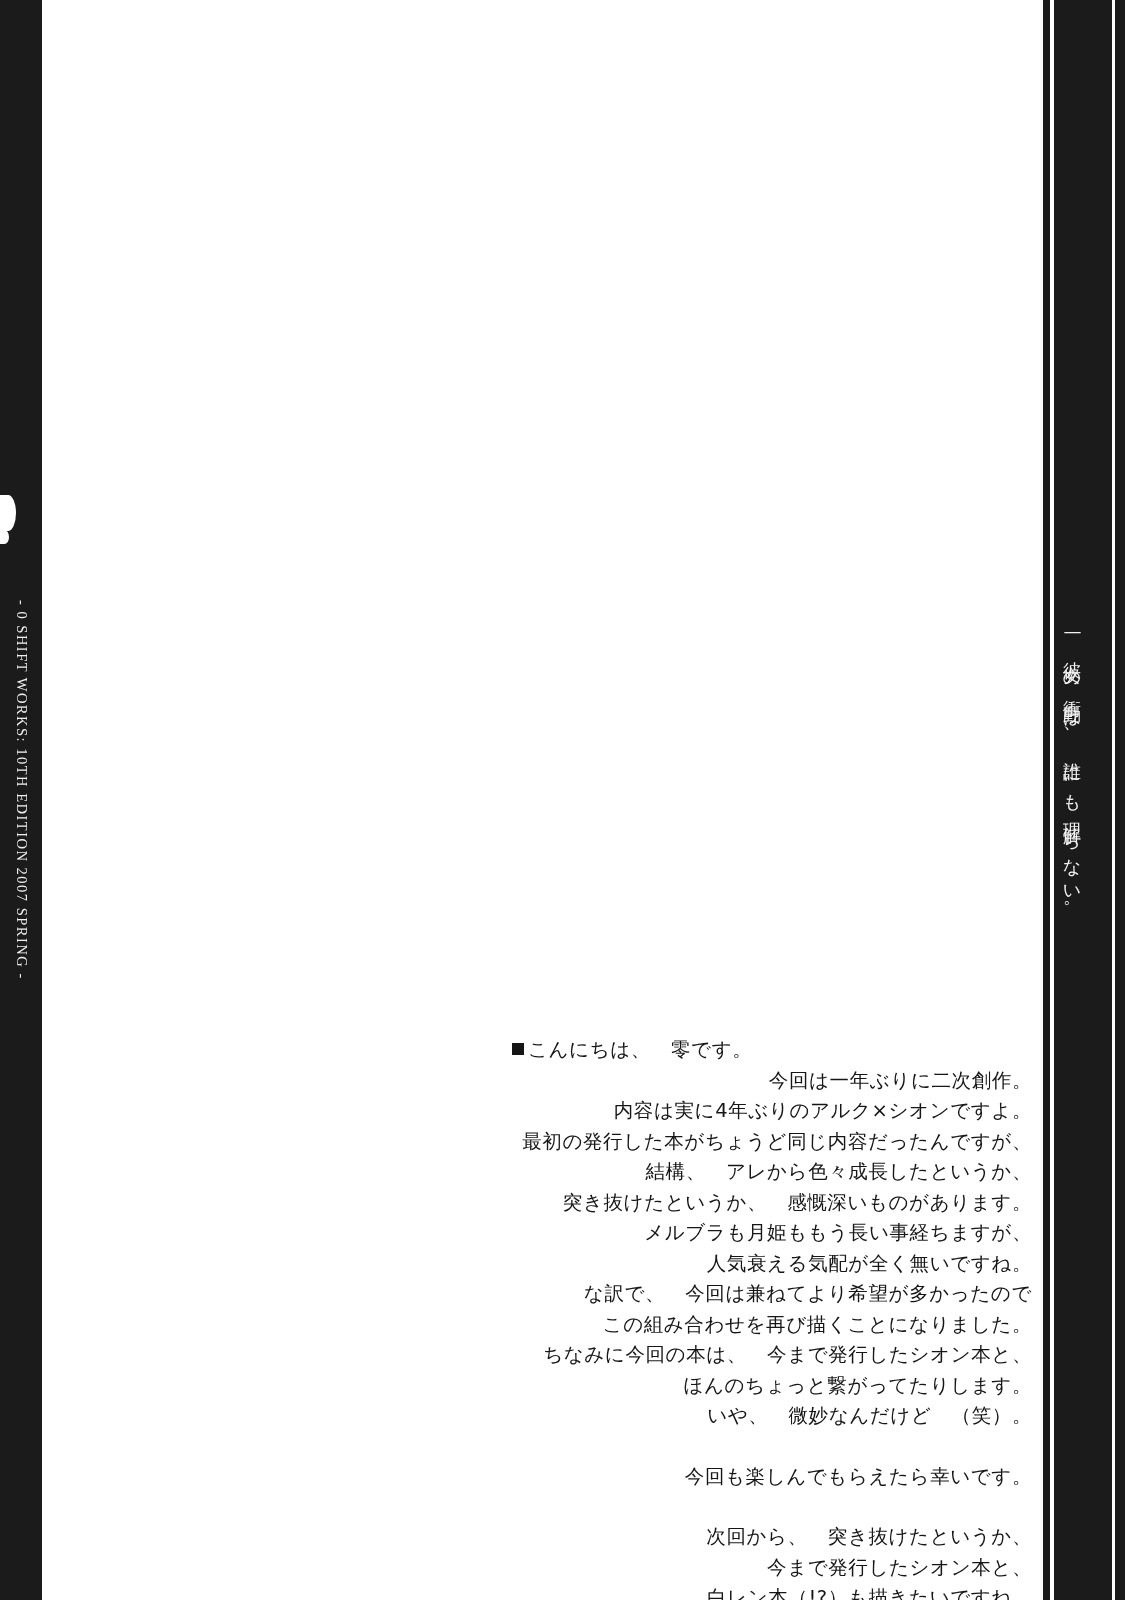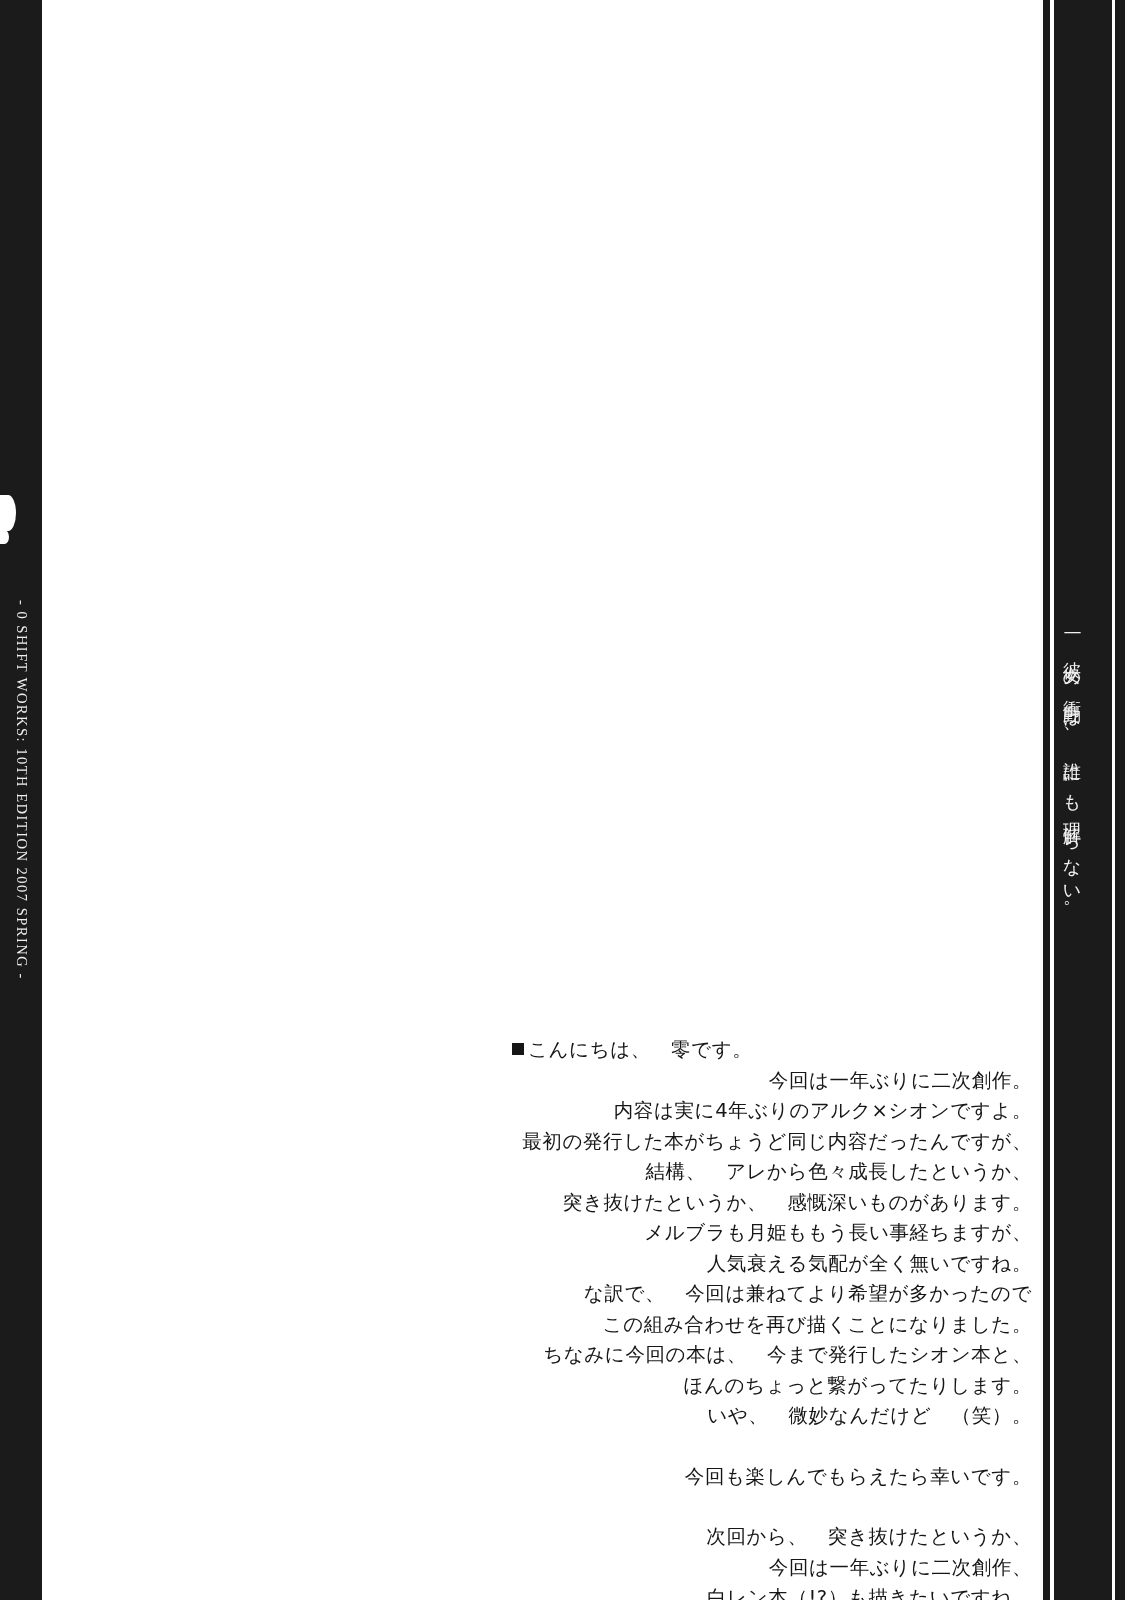--- a/index.html
+++ b/index.html
@@ -159,16 +159,16 @@
 
   <div class="tagline-wrap">
     <div class="tagline">—彼女の衝動は、誰にも理解らない。</div>
   </div>
 
   <div class="afterword">
     <p><span class="bullet-mark"></span><span id="p1"><span class="line" style="display: inline;">こんにちは、　零です。</span><span class="line">今回は一年ぶりに二次創作。</span><span class="line">内容は実に4年ぶりのアルク×シオンですよ。</span><span class="line">最初の発行した本がちょうど同じ内容だったんですが、</span><span class="line">結構、　アレから色々成長したというか、</span><span class="line">突き抜けたというか、　感慨深いものがあります。</span><span class="line">メルブラも月姫ももう長い事経ちますが、</span><span class="line">人気衰える気配が全く無いですね。</span><span class="line">な訳で、　今回は兼ねてより希望が多かったので</span><span class="line">この組み合わせを再び描くことになりました。</span><span class="line">ちなみに今回の本は、　今まで発行したシオン本と、</span><span class="line">ほんのちょっと繋がってたりします。</span><span class="line">いや、　微妙なんだけど　（笑）。</span></span></p>
     <div class="gap"></div>
     <p><span id="p2"><span class="line">今回も楽しんでもらえたら幸いです。</span></span></p>
     <div class="gap"></div>
-    <p><span id="p3"><span class="line">次回から、　突き抜けたというか、</span><span class="line">今回は一年ぶりに二次創作、</span><span class="line">白レン本（!?）も描きたいですね。</span></span></p>
+    <p><span id="p3"><span class="line">次回から、　突き抜けたというか、</span><span class="line">今まで発行したシオン本と、</span><span class="line">白レン本（!?）も描きたいですね。</span></span></p>
   </div>
 
 </div>
 
 </body></html>

